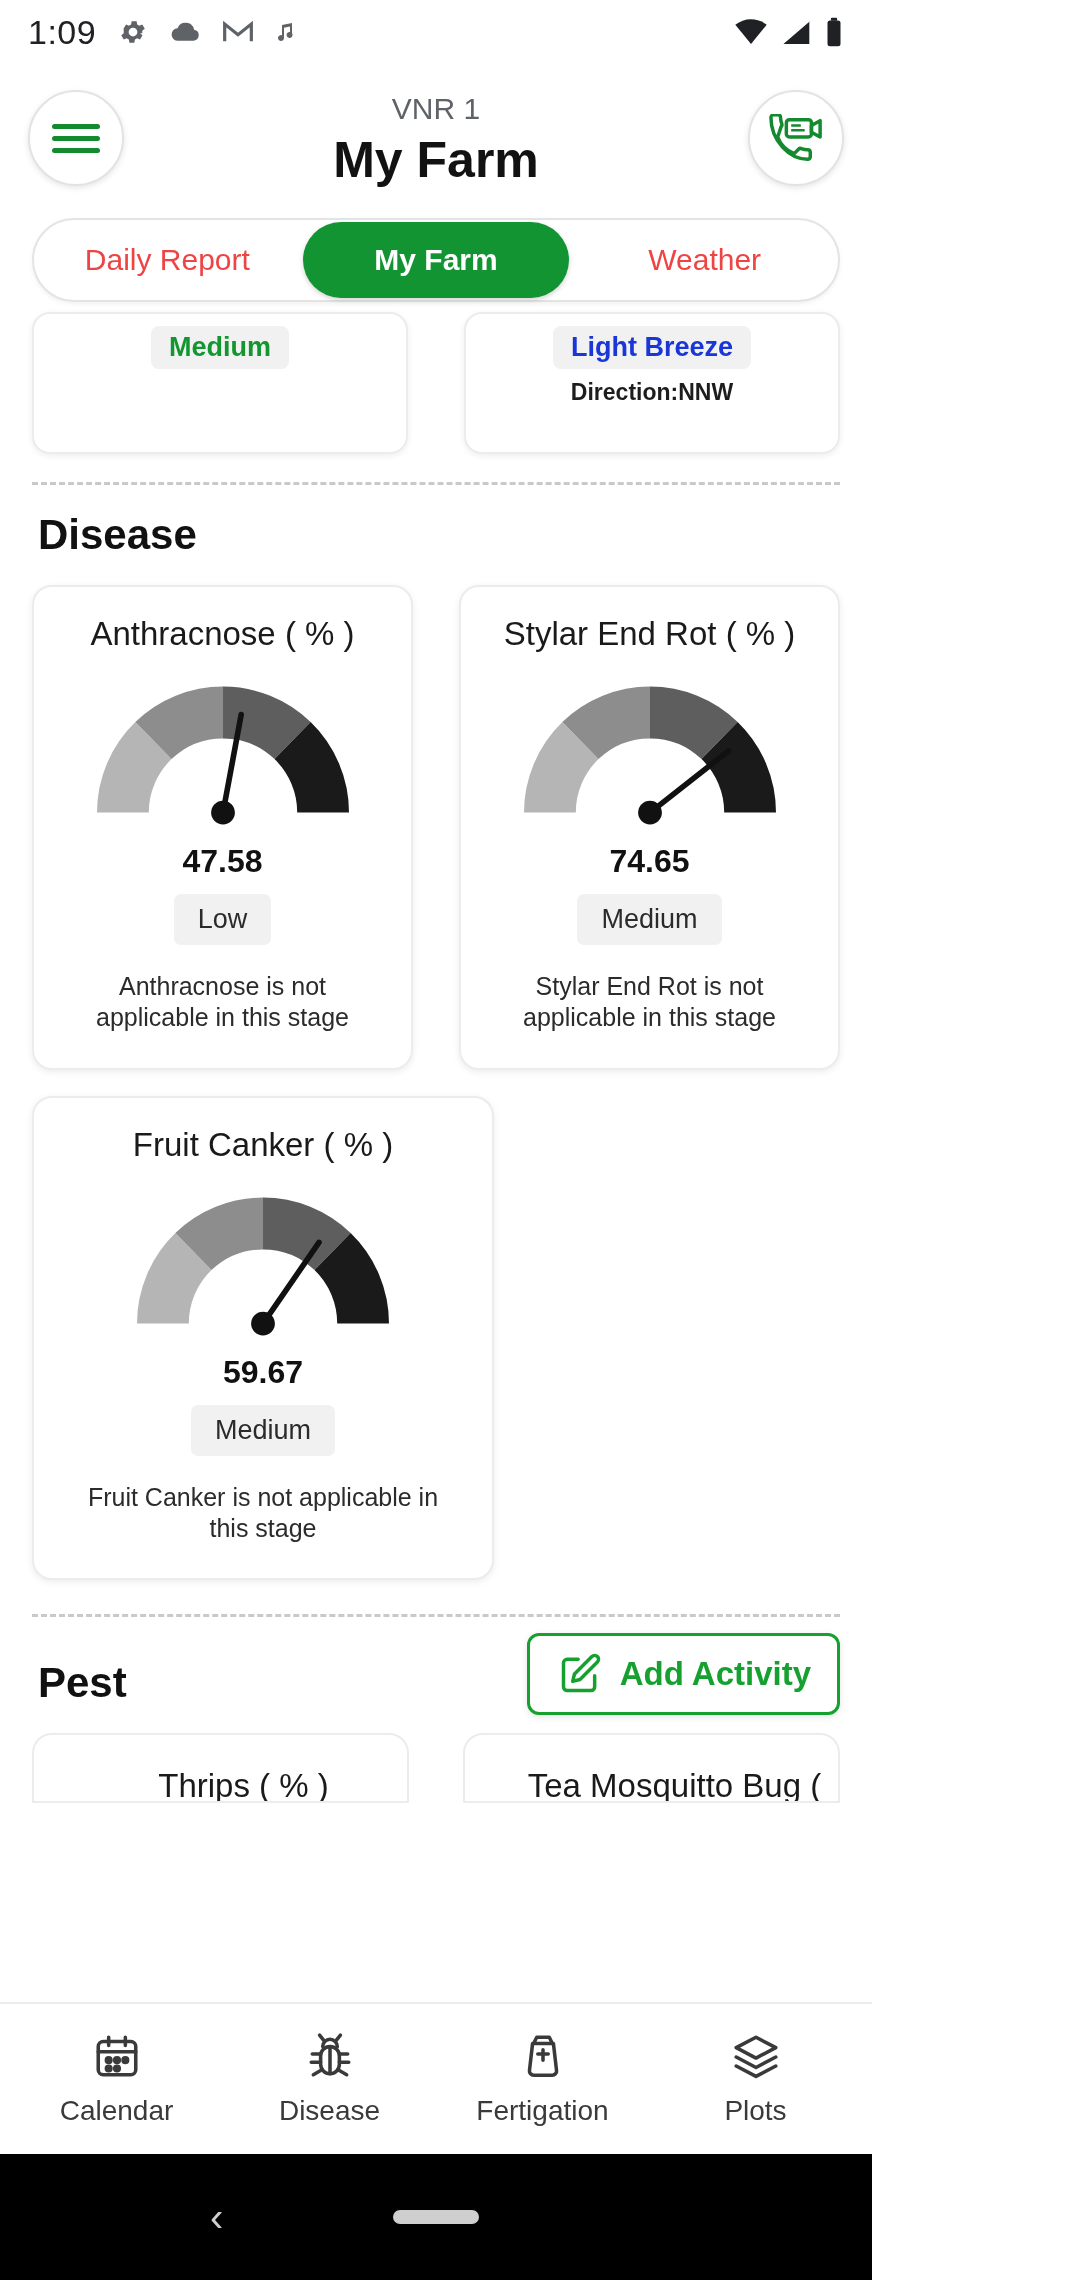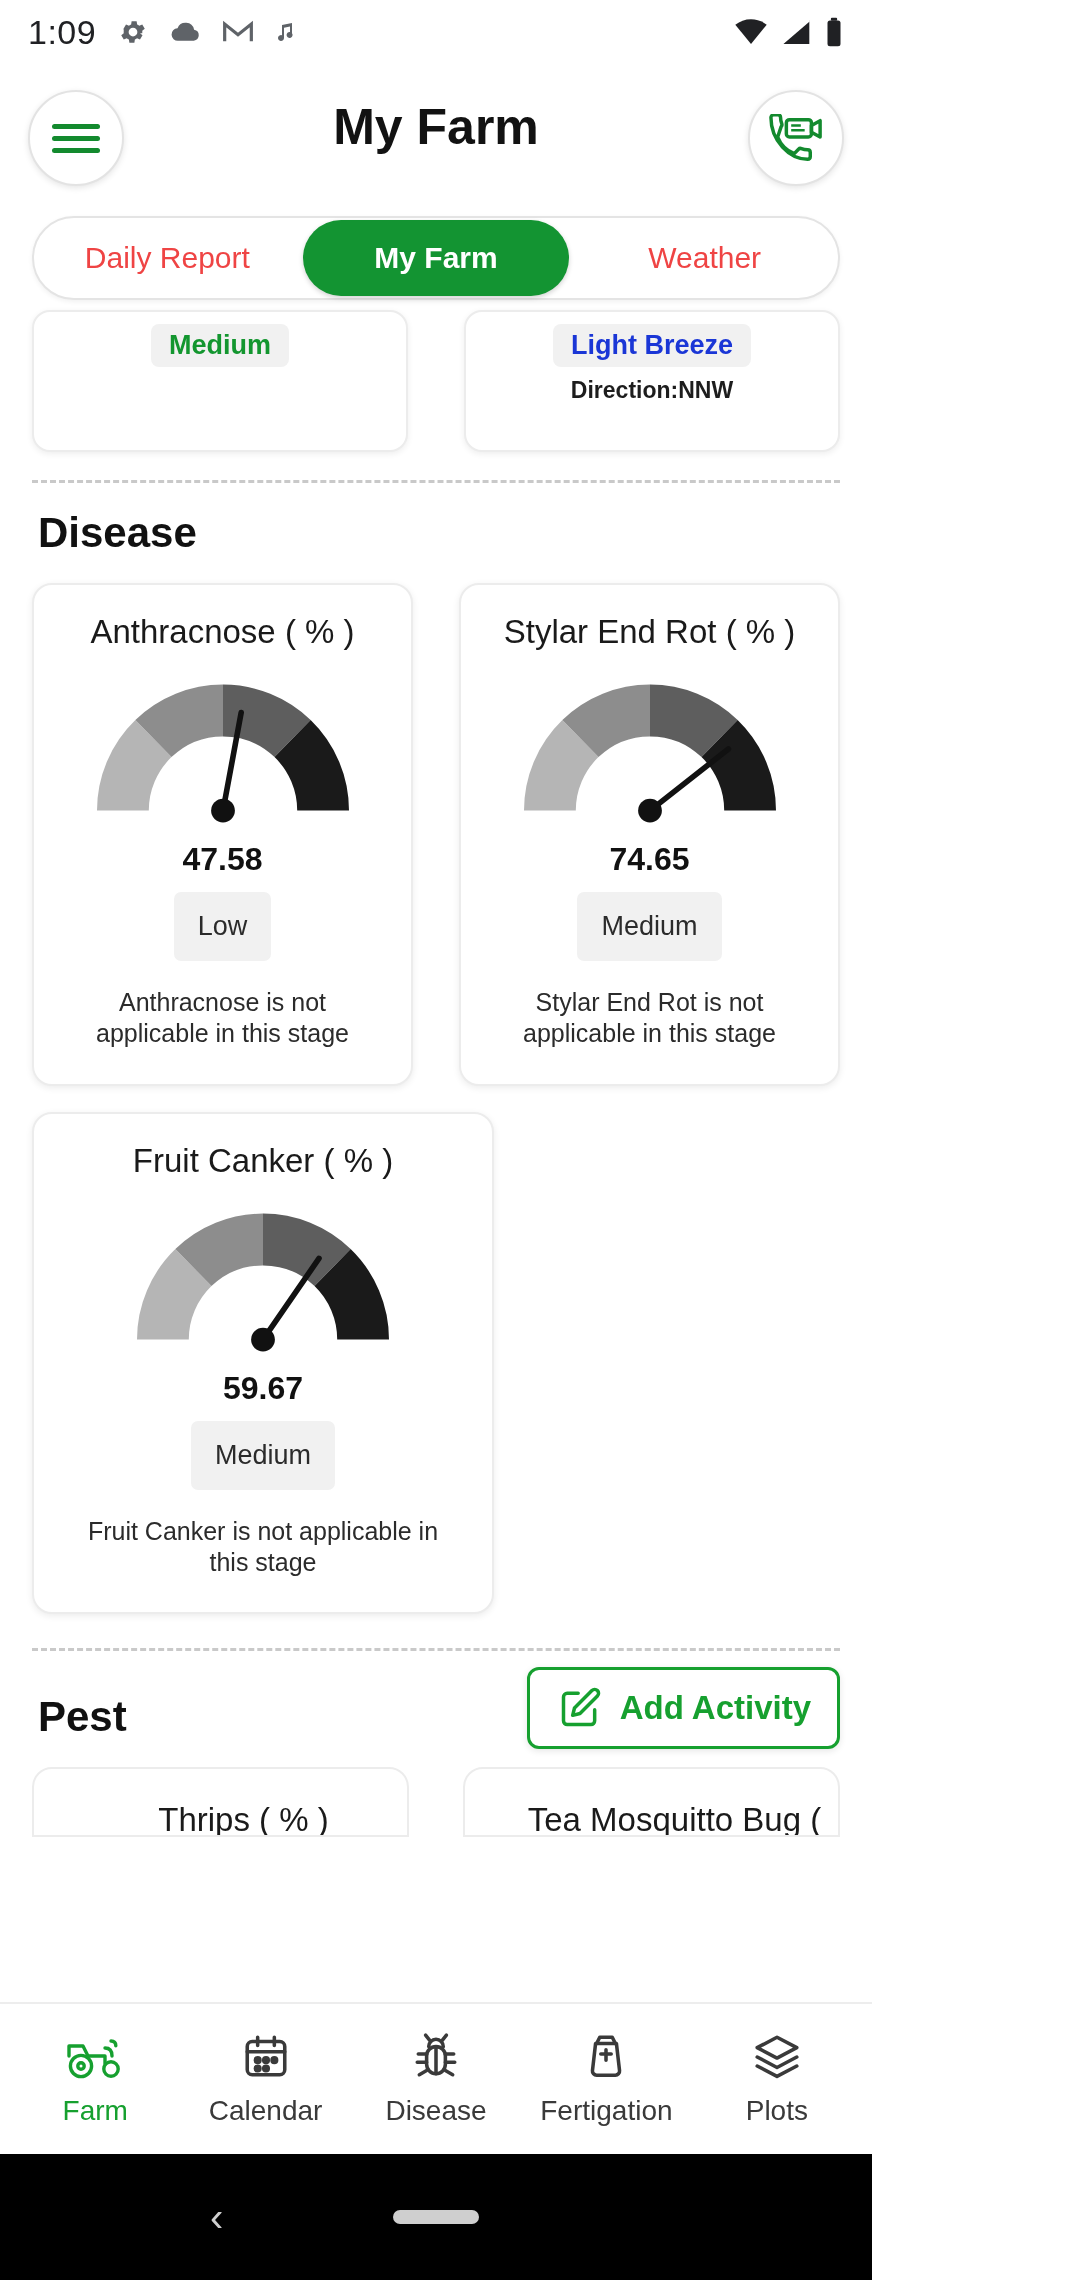--- a/index.html
+++ b/index.html
@@ -214,21 +214,21 @@
   }
   .dvalue {
     font-size: 32px;
     font-weight: bold;
     color: #111;
     margin-top: 12px;
   }
   .dbadge {
     display: inline-block;
     margin-top: 14px;
-    padding: 19px 24px;
+    padding: 10px 24px;
     border-radius: 7px;
     background: #f1f1f1;
     font-size: 27px;
     color: #2b2b2b;
   }
   .dnote {
     font-size: 25px;
     color: #2b2b2b;
     margin-top: 26px;
     line-height: 1.25;
@@ -365,20 +365,21 @@
 
   <div class="appbar">
     <div class="circle-btn">
       <div class="hamburger">
         <span></span>
           <span></span>
           <span></span>
       </div>
     </div>
     <div class="title-wrap">
+      <div class="plot-name">VNR 1</div>
       <div class="farm-title">My Farm</div>
     </div>
     <div class="circle-btn">
       <svg width="54" height="48" viewBox="0 0 28 24" fill="none" stroke="#138a2e" stroke-width="1.8" stroke-linejoin="round">
         <rect x="9" y="2.5" width="13" height="9" rx="1.6"></rect>
         <path d="M22 5.5 26.5 3v8.5L22 9z"></path>
         <path d="M11.5 5.5h5M11.5 8h7" stroke-width="1.3"></path>
         <path d="M4.5 12.5c1.6 4 4.6 7 8.6 8.6l2.2-2.3c.4-.4 1-.5 1.5-.3 1 .4 2.1.6 3.2.6.8 0 1.4.6 1.4 1.4v2.1c0 .8-.6 1.4-1.4 1.4C10.6 24 1 14.4 1 2.4 1 1.6 1.6 1 2.4 1h2.2c.8 0 1.4.6 1.4 1.4 0 1.1.2 2.2.6 3.2.2.5.1 1.1-.3 1.5z" transform="translate(0,-1)"></path>
       </svg>
     </div>
@@ -484,32 +485,20 @@
       </div>
       <div class="pcard">
         <div class="ptitle">Tea Mosquitto Bug ( % )</div>
       </div>
     </div>
 
   </div>
 
   <div class="bottomnav">
 
-    <div class="navitem active">
-      <svg width="64" height="50" viewBox="0 0 32 24" fill="none" stroke="#16a02f" stroke-width="1.7" stroke-linecap="round" stroke-linejoin="round">
-        <circle cx="9" cy="17" r="5.3"></circle>
-          <circle cx="9" cy="17" r="1.6"></circle>
-        <circle cx="24" cy="18.5" r="3.6"></circle>
-        <path d="M3 12V7h7l2.5 5"></path>
-        <path d="M13 12h8v4"></path>
-        <path d="M21 8c2.5 0 3.5 1.5 3.5 4"></path>
-        <path d="M24 4.5c1.6 0 2.4.8 2.4 2.4"></path>
-      </svg>
-      <div class="nlabel">Farm</div>
-    </div>
 
     <div class="navitem">
       <svg width="54" height="50" viewBox="0 0 24 24" fill="none" stroke="#3a3a3a" stroke-width="1.7" stroke-linecap="round" stroke-linejoin="round">
         <rect x="3" y="5" width="18" height="16" rx="2.4"></rect>
         <path d="M3 10h18M8 3v4M16 3v4"></path>
         <circle cx="8" cy="14" r="1.1" fill="#3a3a3a"></circle>
           <circle cx="12" cy="14" r="1.1" fill="#3a3a3a"></circle>
           <circle cx="16" cy="14" r="1.1" fill="#3a3a3a"></circle>
         <circle cx="8" cy="18" r="1.1" fill="#3a3a3a"></circle>
           <circle cx="12" cy="18" r="1.1" fill="#3a3a3a"></circle>

